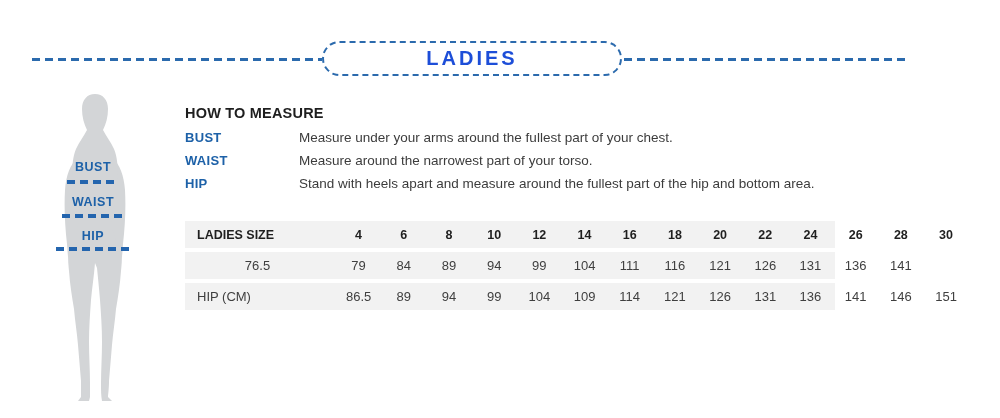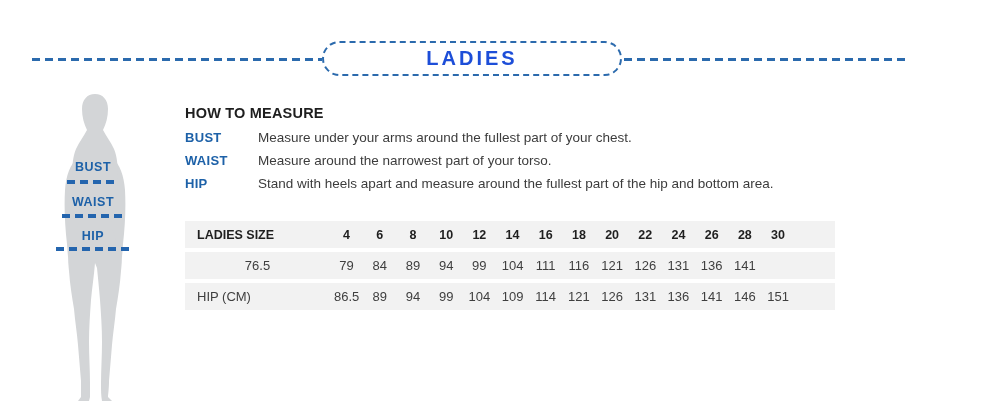--- a/index.html
+++ b/index.html
@@ -46,28 +46,28 @@
   
   .htm-title {
     position:absolute; left:185px; top:105px;
     font-size:14.5px; font-weight:bold; color:#1e1e1e; letter-spacing:0.2px;
   }
   .htm-list { position:absolute; left:185px; top:126px; width:700px; }
   .htm-row { display:flex; height:23px; align-items:center; }
   .htm-term {
     width:73px; color:#1d61a8; font-size:13px; font-weight:bold; letter-spacing:0.3px;
   }
-  .htm-desc { color:#3c3c3c; font-size:13.5px; }
+  .htm-desc { color:#3c3c3c; font-size:13.5px;margin-left:41px; }
 
   
   .size-table { position:absolute; left:185px; top:219px; width:650px; }
   .size-row {
     display:grid;
     grid-template-columns:145px repeat(14, 33.2px) 1fr;
-    height:31px; align-items:center;
+    height:31px; align-items:center;gap:12px;
   }
   .size-row.striped {
     background:#f2f2f2;
     border-top:2px solid #fff; border-bottom:2px solid #fff;
   }
   .cell { font-size:13px; color:#3f3f3f; }
   .label-cell { padding-left:12px; white-space:nowrap; }
   .value-cell { text-align:center; white-space:nowrap; }
   .size-row.bold .cell { font-weight:bold; font-size:12.5px; color:#1f1f1f; }
 </style>

